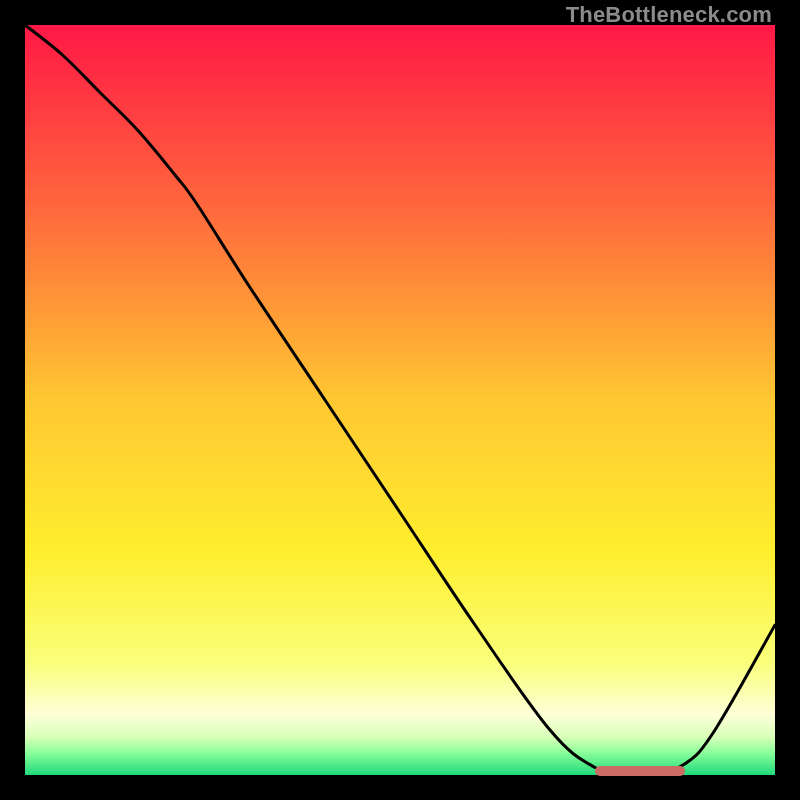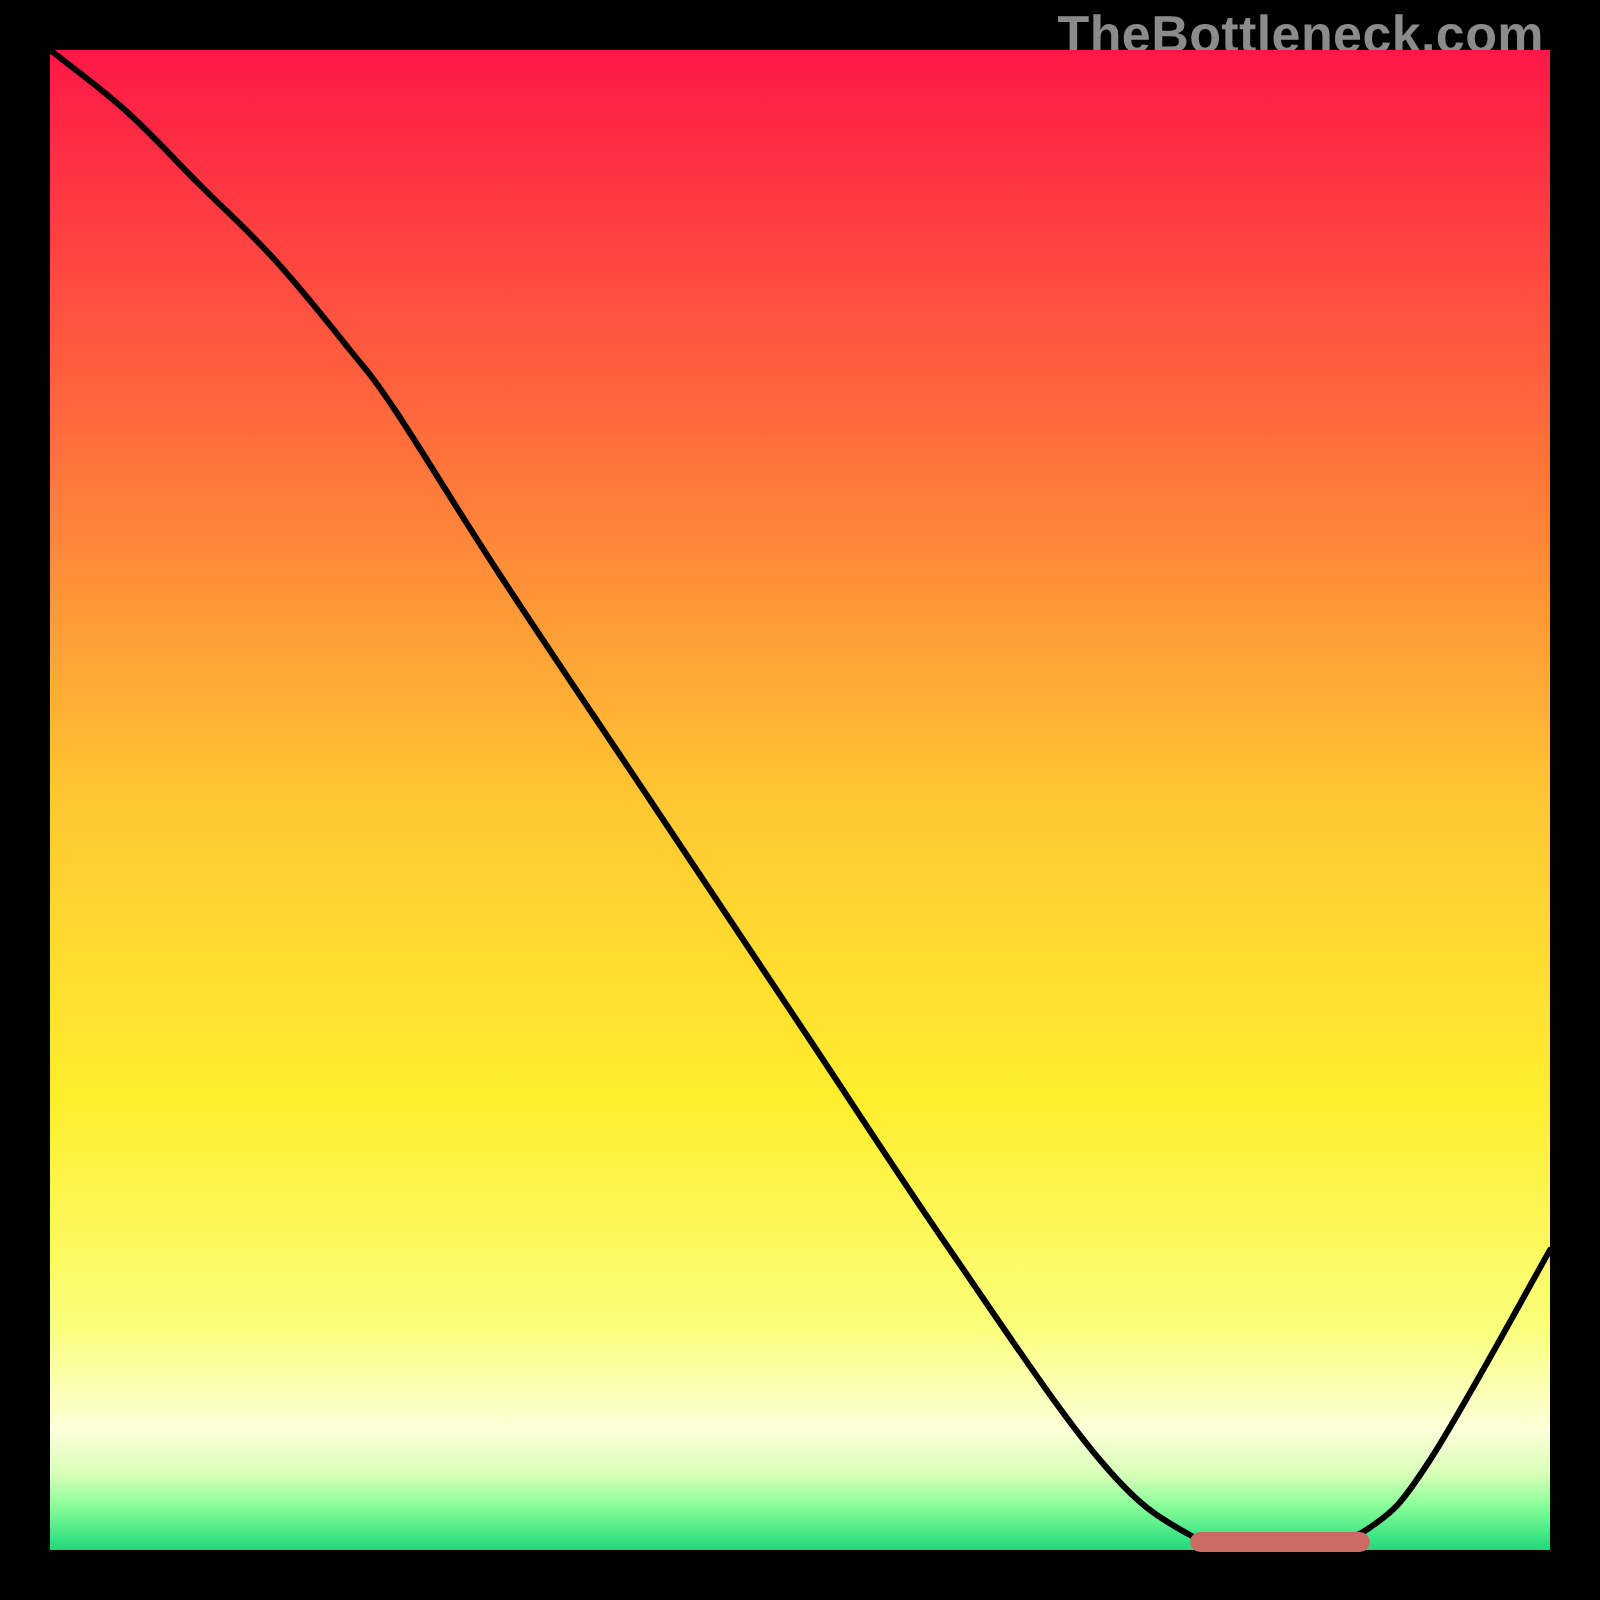--- a/index.html
+++ b/index.html
@@ -15,21 +15,21 @@
     top: 25px;
     left: 25px;
     width: 750px;
     height: 750px;
   }
   .watermark {
     position: absolute;
     top: 2px;
     right: 28px;
     font-family: Arial, Helvetica, sans-serif;
-    font-size: 26px;
+    font-size: 22px;
     font-weight: bold;
     color: #8b8b8b;
     letter-spacing: 0.2px;
   }
   .gradient {
     position: absolute;
     inset: 0;
   }
   .curve {
     position: absolute;

